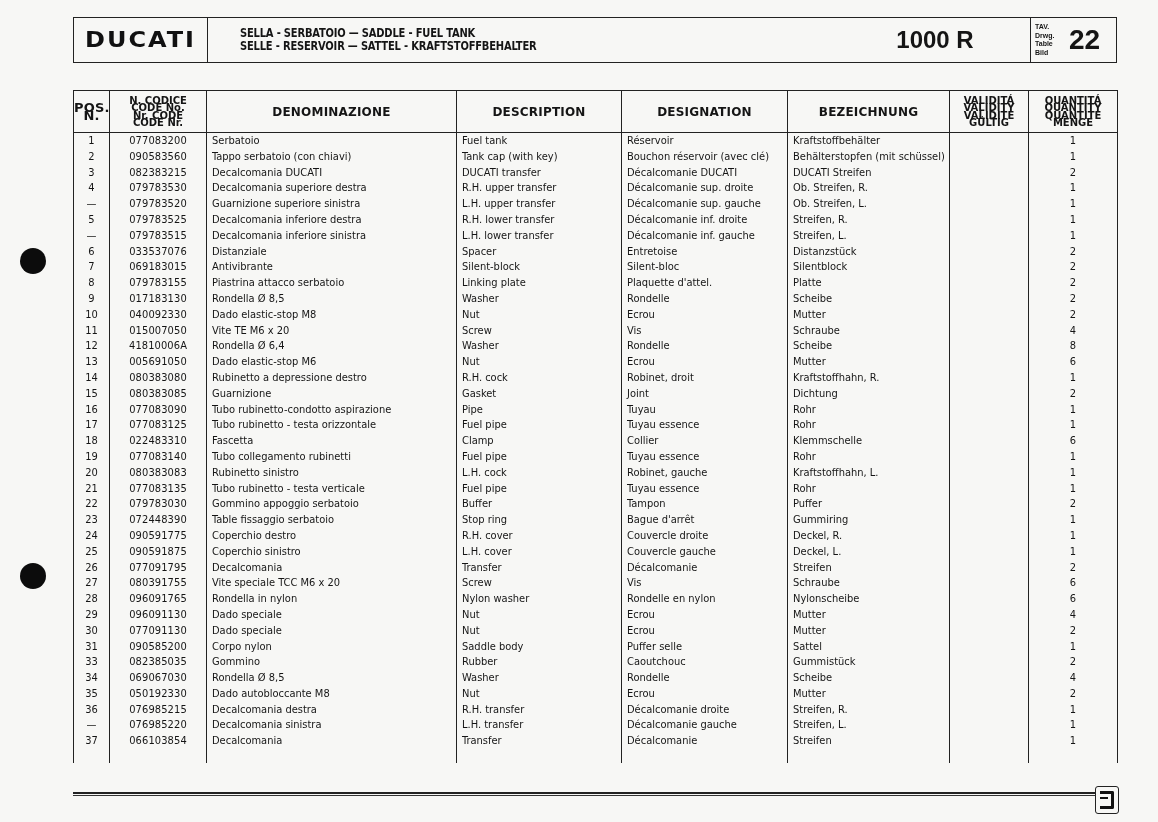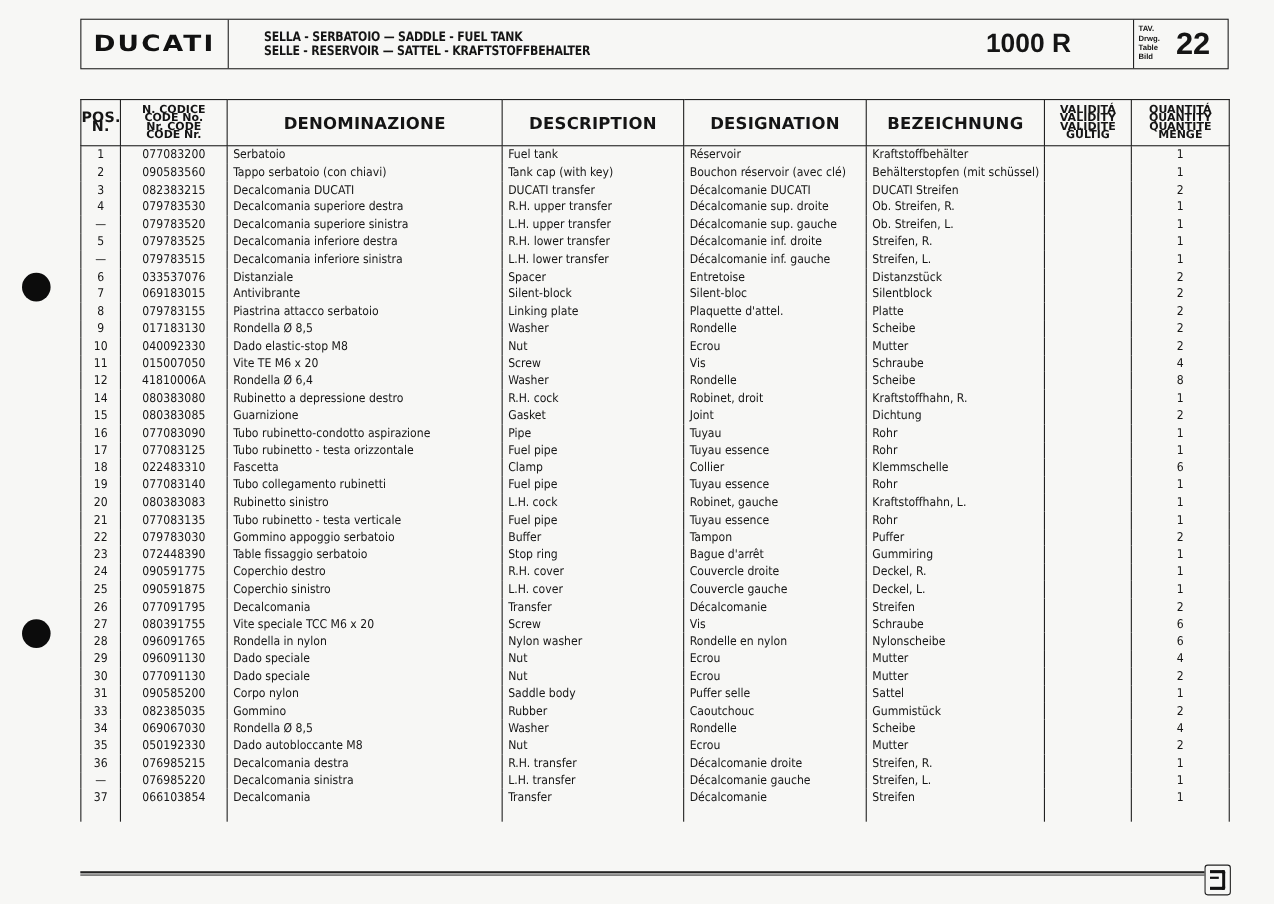--- a/index.html
+++ b/index.html
@@ -17,21 +17,21 @@
   .title-cell { flex: 1; padding-left: 32px; padding-top: 9px; }
   .title-line { font-family: "DejaVu Sans Condensed", "DejaVu Sans", sans-serif; font-weight: bold; font-size: 12px; line-height: 13px; letter-spacing: -0.2px; transform: scaleX(0.92); transform-origin: left; white-space: nowrap; }
   .model-cell { width: 190px; display: flex; align-items: center; justify-content: center; font-family: "Liberation Sans", sans-serif; font-weight: bold; font-size: 24px; }
   .table-cell { width: 86px; border-left: 1.5px solid #222; display: flex; align-items: center; padding-left: 4px; }
   .tav-labels { font-weight: bold; font-size: 7px; line-height: 8.5px; width: 32px; }
   .tav-num { font-weight: bold; font-size: 28px; margin-left: 2px; }
 
   
   .table-wrap { position: absolute; left: 73px; top: 90px; width: 1044px; }
   table { border-collapse: collapse; width: 1044px; table-layout: fixed; }
-  th { border: 1.5px solid #222; font-family: "DejaVu Sans", sans-serif; font-weight: bold; font-size: 15px; height: 42px; text-align: center; vertical-align: middle; letter-spacing: 0.2px; }
+  th { border: 1.5px solid #222; font-family: "DejaVu Sans", sans-serif; font-weight: bold; font-size: 12px; height: 42px; text-align: center; vertical-align: middle; letter-spacing: 0.2px; }
   th.small { font-size: 10px; line-height: 7.5px; letter-spacing: 0; }
   th.tiny { font-size: 13px; line-height: 8px; }
   td { border-left: 1.5px solid #222; border-right: 1.5px solid #222; font-family: "DejaVu Sans Condensed", "DejaVu Sans", sans-serif; font-size: 11px; height: 15.8px; line-height: 15.8px; white-space: nowrap; overflow: hidden; padding-left: 5px; }
   td.pos { text-align: center; padding-left: 0; }
   td.code { text-align: center; padding-left: 0; letter-spacing: 0.1px; }
   td.qty { text-align: center; padding-left: 0; }
   tbody tr:last-child td { height: 30px; vertical-align: top; }
 
   
   .footer-line { position: absolute; left: 73px; top: 792px; width: 1022px; height: 4px; border-top: 2px solid #222; border-bottom: 1.5px solid #333; }
@@ -144,21 +144,21 @@
           <td>Decalcomania superiore destra</td>
           <td>R.H. upper transfer</td>
           <td>Décalcomanie sup. droite</td>
           <td>Ob. Streifen, R.</td>
           <td></td>
           <td class="qty">1</td>
         </tr>
         <tr>
           <td class="pos">—</td>
           <td class="code">079783520</td>
-          <td>Decalcomania superiore sinistra</td>
+          <td>Guarnizione superiore sinistra</td>
           <td>L.H. upper transfer</td>
           <td>Décalcomanie sup. gauche</td>
           <td>Ob. Streifen, L.</td>
           <td></td>
           <td class="qty">1</td>
         </tr>
         <tr>
           <td class="pos">5</td>
           <td class="code">079783525</td>
           <td>Decalcomania inferiore destra</td>
@@ -242,20 +242,30 @@
           <td class="pos">12</td>
           <td class="code">41810006A</td>
           <td>Rondella Ø 6,4</td>
           <td>Washer</td>
           <td>Rondelle</td>
           <td>Scheibe</td>
           <td></td>
           <td class="qty">8</td>
         </tr>
         <tr>
+          <td class="pos">13</td>
+          <td class="code">005691050</td>
+          <td>Dado elastic-stop M6</td>
+          <td>Nut</td>
+          <td>Ecrou</td>
+          <td>Mutter</td>
+          <td></td>
+          <td class="qty">6</td>
+        </tr>
+        <tr>
           <td class="pos">14</td>
           <td class="code">080383080</td>
           <td>Rubinetto a depressione destro</td>
           <td>R.H. cock</td>
           <td>Robinet, droit</td>
           <td>Kraftstoffhahn, R.</td>
           <td></td>
           <td class="qty">1</td>
         </tr>
         <tr>

